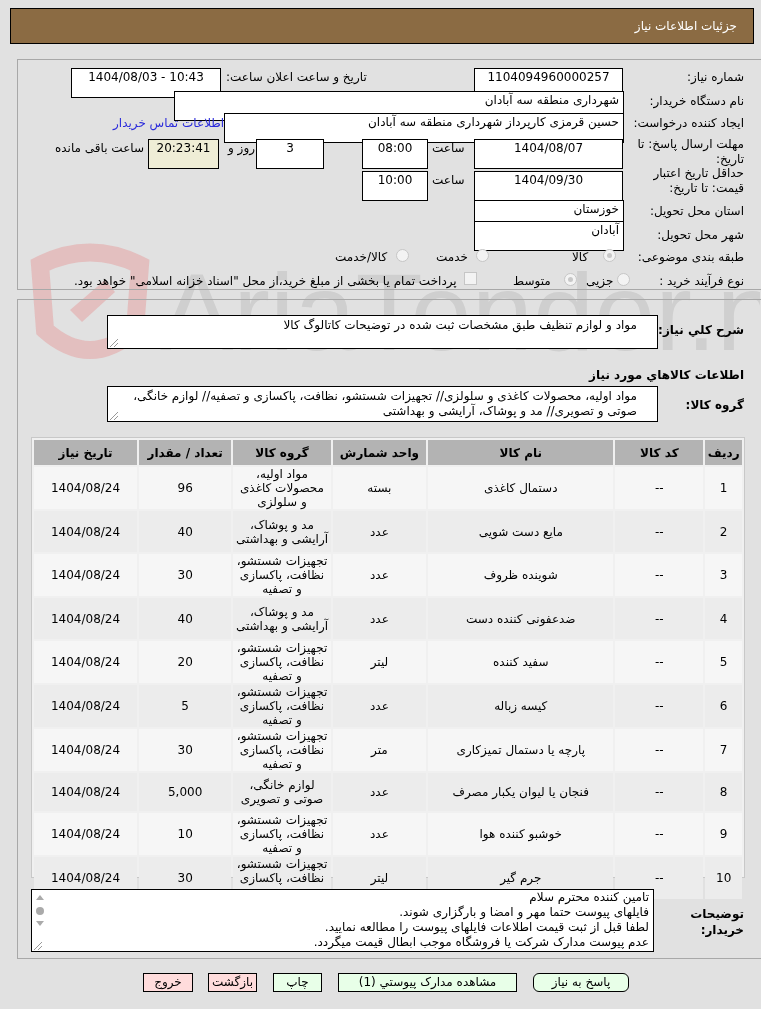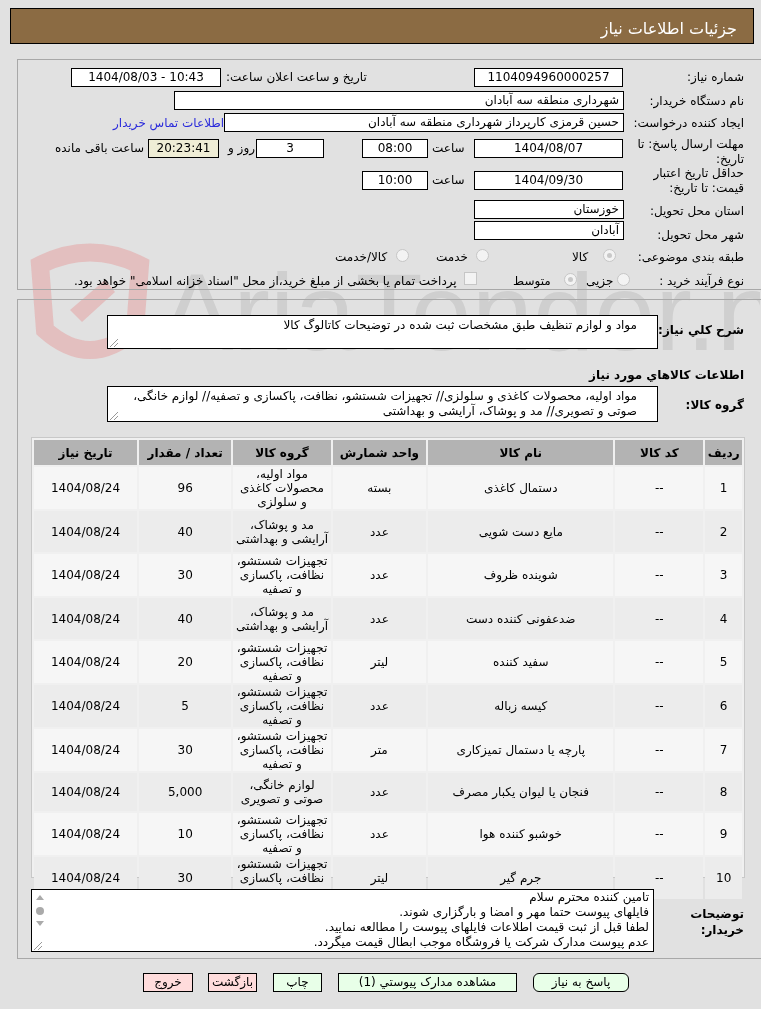--- a/index.html
+++ b/index.html
@@ -7,31 +7,31 @@
   body {
     width: 761px; height: 1009px; background: #e1e1e1;
     font-family: "DejaVu Sans", sans-serif; font-size: 12px; color: #000;
     position: relative; overflow: hidden; direction: rtl;
   }
   .topbar {
     position: absolute; left: 10px; top: 8px; width: 512px; height: 36px;
     background: #8b6b43; border: 1px solid #000;
   }
   .topbar span {
-    position: absolute; right: 16px; top: 10px; color: #fff; font-size: 16px;
+    position: absolute; right: 16px; top: 10px; color: #fff; font-size: 12px;
   }
   .panel {
     position: absolute; left: 17px; width: 744px; border: 1px solid #a8a8a8;
     border-right: none;
   }
   .panel1 { top: 59px; height: 231px; border-bottom: 1px solid #a8a8a8; }
   .panel2 { top: 299px; height: 660px; }
   .lbl { position: absolute; font-size: 12px; white-space: nowrap; }
   .box {
-    position: absolute; background: #fff; border: 1px solid #000; height: 19px;
+    position: absolute; background: #fff; border: 1px solid #000; height: 30px;
     font-size: 12px; line-height: 17px; padding: 0 4px; white-space: nowrap; overflow: hidden;
   }
   .box.center { text-align: center; }
   .box.ltr { direction: ltr; text-align: center; }
   .box.tan { background: #efedd6; }
   .link { position: absolute; color: #2a2adb; font-size: 12px; white-space: nowrap; cursor: pointer; }
   .radio {
     position: absolute; width: 13px; height: 13px; border-radius: 50%;
     border: 1px solid #c6c6c6; background: #f3f3f3;
   }

